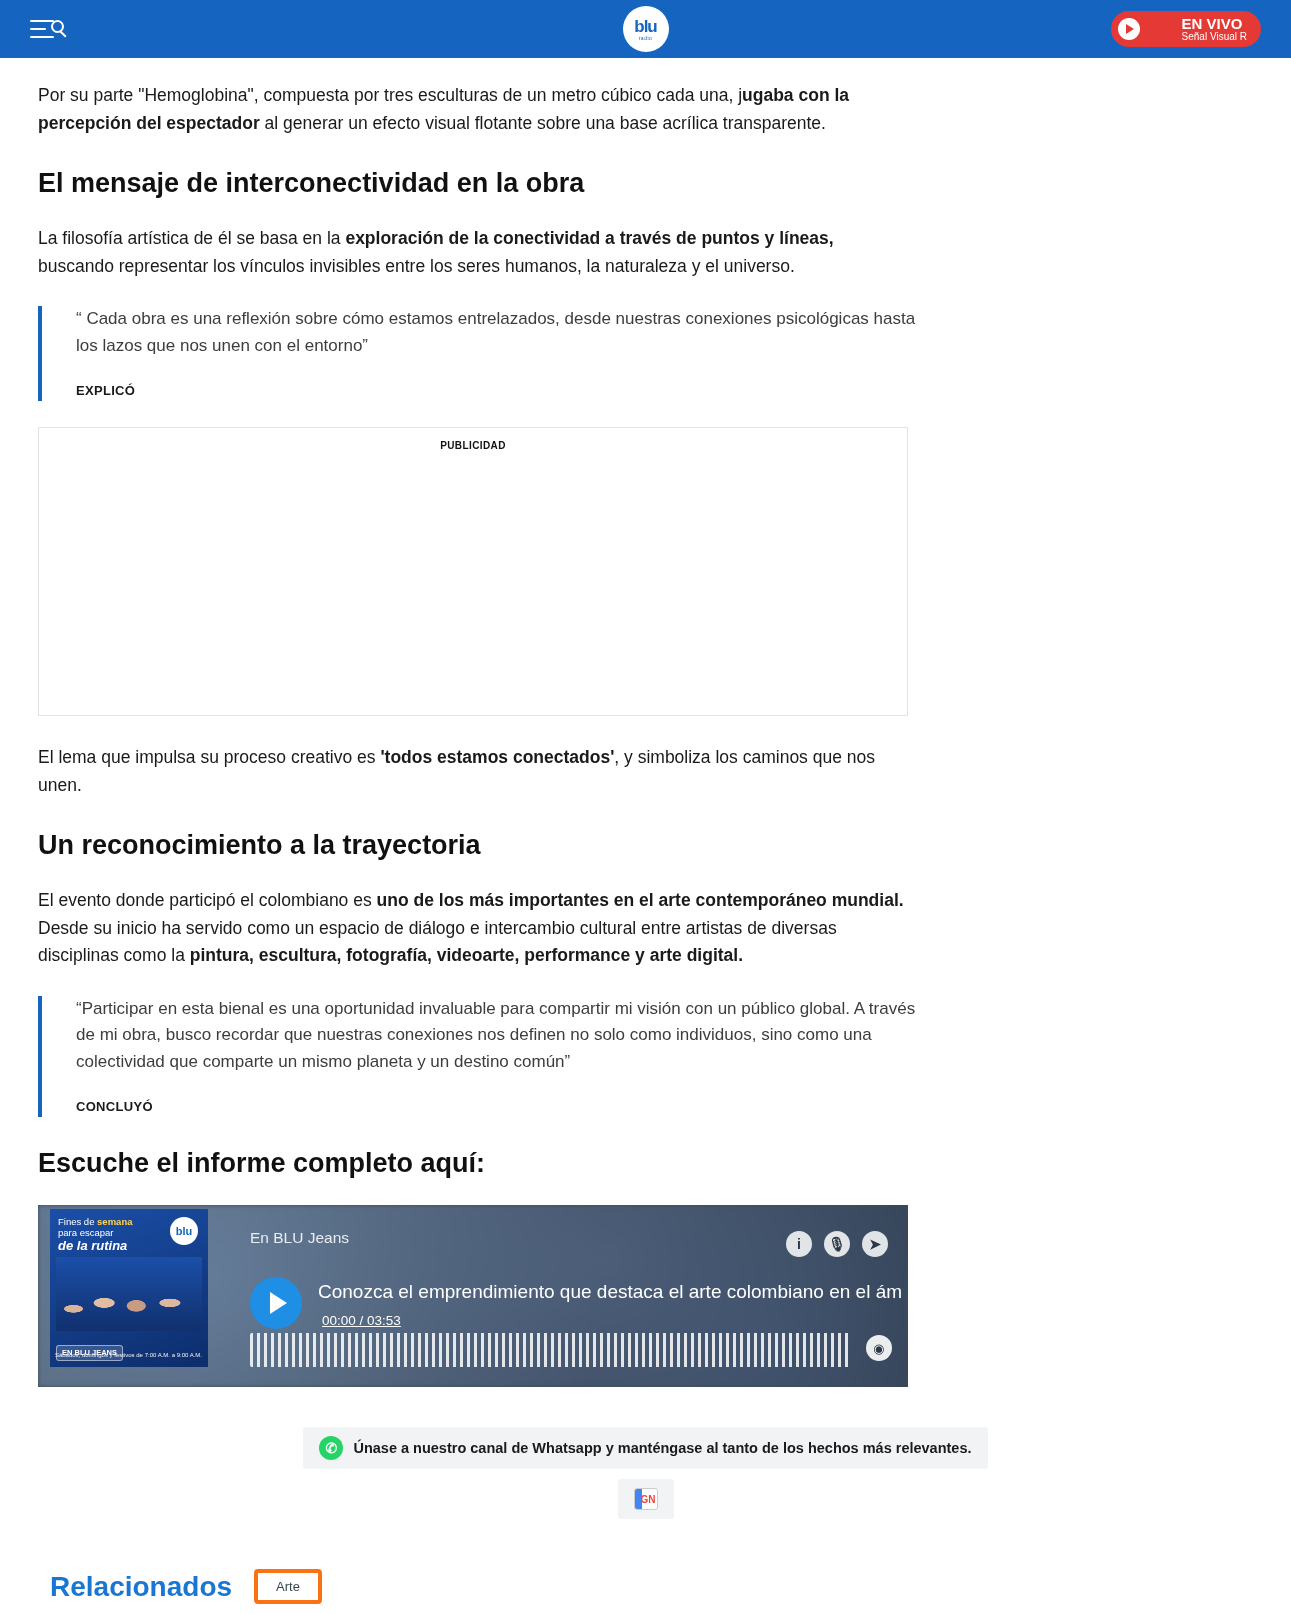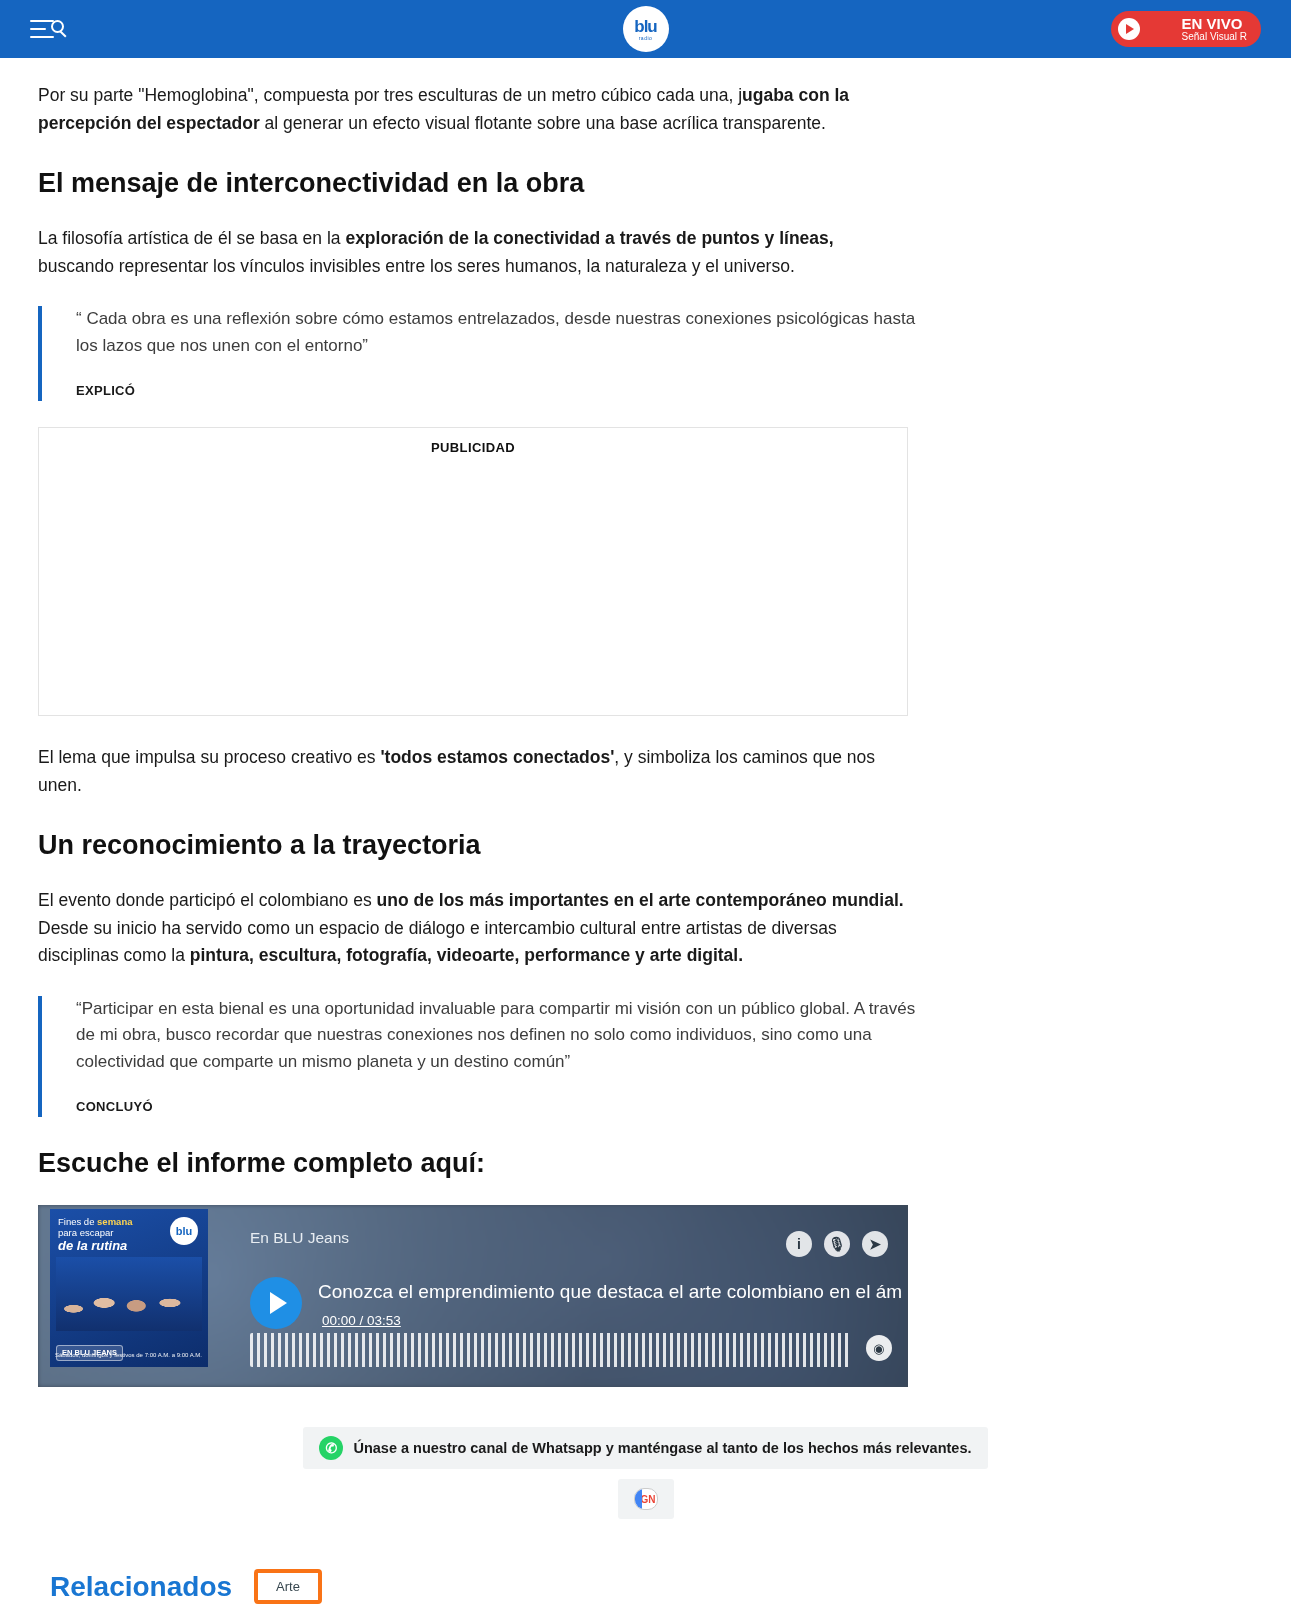--- a/index.html
+++ b/index.html
@@ -103,21 +103,21 @@
 
   
   .ad-slot {
     border: 1px solid #e3e3e3;
     height: 289px; width: 870px;
     margin: 0 0 28px 0;
     padding-top: 12px;
     background: #fff;
   }
   .ad-label {
-    text-align: center; font-size: 13px; font-weight: bold;
+    text-align: center; font-size: 10px; font-weight: bold;
     color: #111; letter-spacing: .4px;
   }
 
   
   .player {
     position: relative;
     width: 870px; height: 182px;
     background: #3e4a57;
     overflow: hidden;
     margin-bottom: 40px;
@@ -224,21 +224,21 @@
     font-size: 14.5px; font-weight: bold; color: #1a1a1a;
     cursor: pointer;
   }
   .cta-row { display: flex; justify-content: center; margin-bottom: 10px; }
   .wa-icon {
     width: 24px; height: 24px; border-radius: 50%;
     background: #25d366; color: #fff; font-size: 14px;
     display: flex; align-items: center; justify-content: center;
   }
   .gn-icon {
-    width: 24px; height: 22px; border-radius: 10px;
+    width: 24px; height: 22px; border-radius: 3px;
     background: #fff; border: 1px solid #ccc;
     display: flex; align-items: center; justify-content: center;
     font-size: 11px; font-weight: bold; color: #4285f4;
     position: relative; overflow: hidden;
   }
   .gn-icon::before {
     content: ""; position: absolute; left: 0; top: 0; bottom: 0; width: 7px;
     background: #4285f4;
   }
   .gn-icon span { margin-left: 5px; color: #ea4335; font-size: 10px; }

